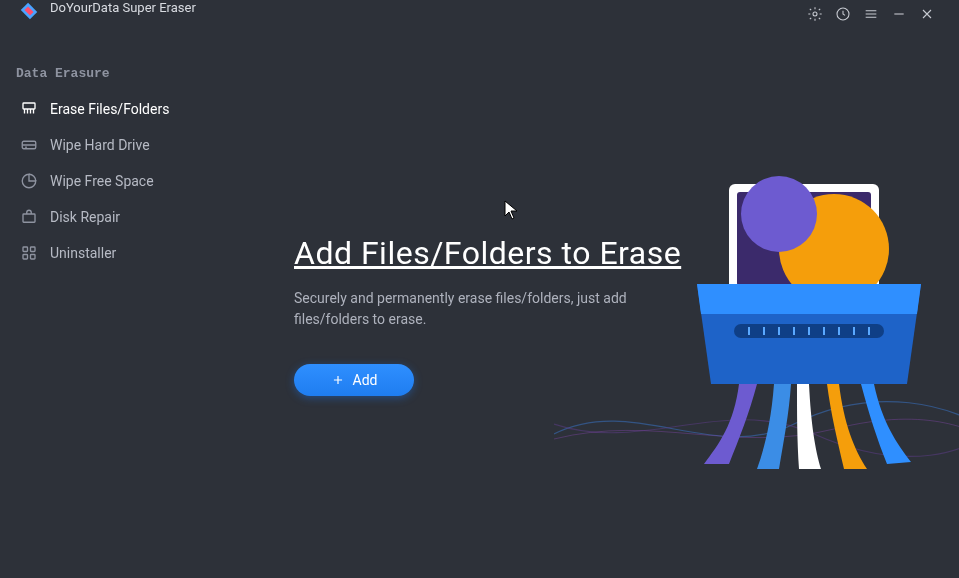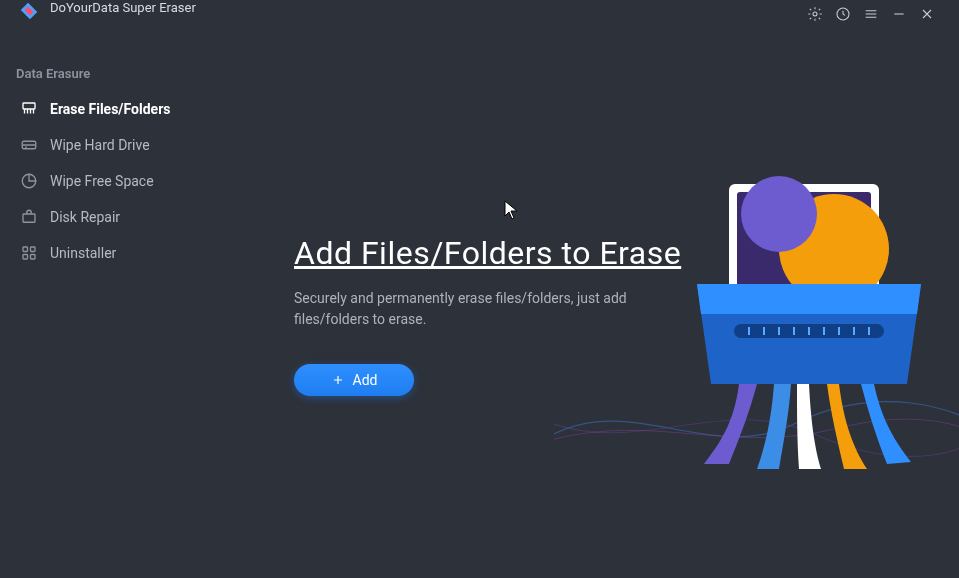--- a/index.html
+++ b/index.html
@@ -6,23 +6,23 @@
   html, body { width: 959px; height: 578px; overflow: hidden; background: #2d3139; }
   .app { display: flex; flex-direction: column; width: 100%; height: 100%; background: #2d3139; color: #c8cbd2; }
   .titlebar { display: flex; align-items: flex-start; height: 44px; padding: 0 18px; }
   .titlebar .logo { width: 22px; height: 22px; margin-right: 10px; display:flex; align-items:center; justify-content:center;}
   .titlebar .title { font-size: 13px; color: #d8dbe1; }
   .titlebar .spacer { flex: 1; }
   .titlebar .tbtn { width: 28px; height: 28px; display: flex; align-items: center; justify-content: center; color: #c8cbd2; cursor: pointer; }
   .titlebar .tbtn svg { width: 16px; height: 16px; stroke: currentColor; fill: none; stroke-width: 1.6; }
   .body { flex: 1; display: flex; }
   .sidebar { width: 254px; padding: 8px 8px; }
-  .section-label { font-size: 13px; color: #8e93a0; padding: 14px 8px 10px 8px; font-weight: 600; }
+  .section-label { font-size: 13px; color: #8e93a0; padding: 14px 8px 10px 8px; font-weight: 600; font-family: Liberation Mono, monospace; }
   .nav-item { display: flex; align-items: center; gap: 12px; padding: 9px 12px 9px 12px; border-radius: 4px; cursor: pointer; color: #b6bac4; font-size: 14px; }
-  .nav-item.active { color: #ffffff; font-weight: 700; }
+  .nav-item.active { color: #ffffff; font-weight: 400; }
   .nav-item .icon { width: 18px; height: 18px; display:flex; align-items:center; justify-content:center; color:#8e93a0;}
   .nav-item.active .icon { color:#ffffff; }
   .content { flex: 1; position: relative; padding: 40px 40px 0 40px; overflow:hidden;}
   .heading { font-size: 32px; font-weight: 400; color: #ffffff; margin-top: 150px; letter-spacing: .5px; text-decoration: underline;}
   .subtext { margin-top: 16px; font-size: 14px; line-height: 1.5; color: #aeb2bd; max-width: 340px; }
   .add-btn { margin-top: 34px; width: 120px; height: 32px; border-radius: 16px; background: linear-gradient(180deg,#2f8fff,#1f7df0); color: #fff; border: none; display: flex; align-items:center; justify-content:center; gap:8px; font-size:14px; cursor:pointer; box-shadow: 0 2px 8px rgba(30,120,240,.4);}
   .add-btn svg { width:14px; height:14px; stroke:#fff; stroke-width:2; fill:none; }
   .illustration { position:absolute; right:20px; top:130px; width:260px; height:300px; }
   .cursor { position:absolute; left:504px; top:200px; width:14px; height:20px; pointer-events:none;}
   .waves { position:absolute; left:300px; top:340px; width:440px; height:80px; opacity:.8; pointer-events:none;}

